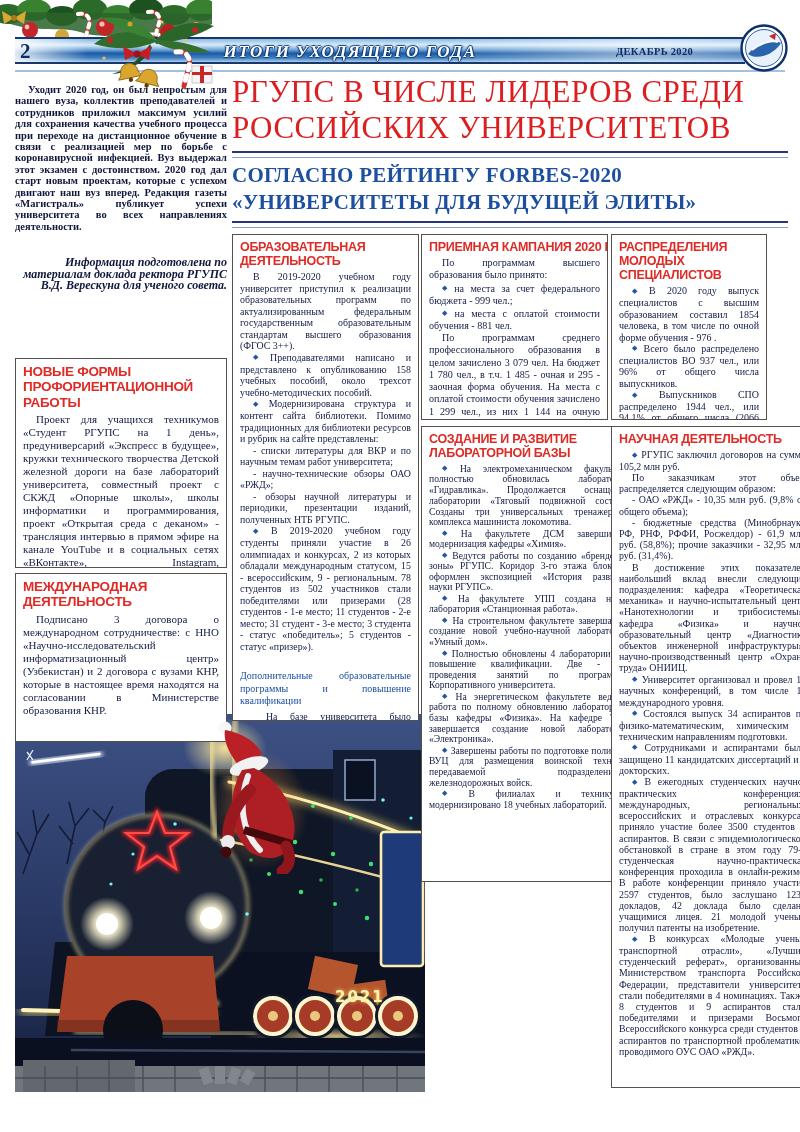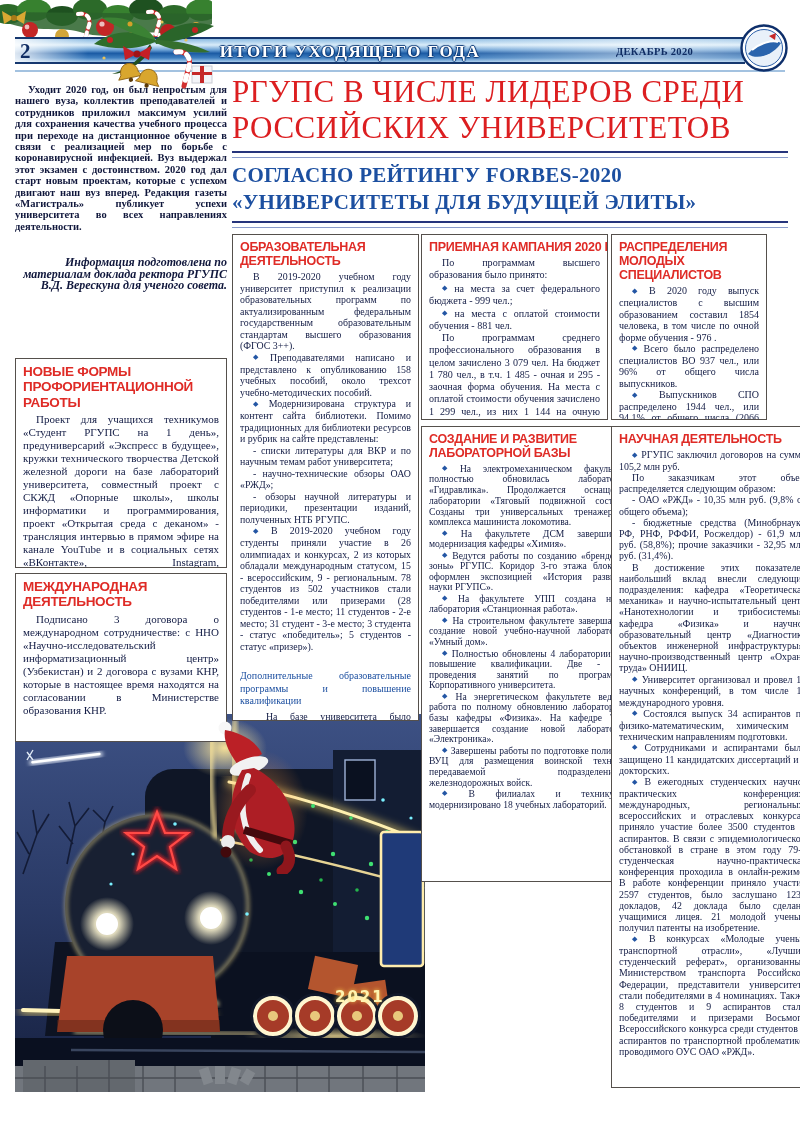--- a/index.html
+++ b/index.html
@@ -9,21 +9,21 @@
   .page{position:relative;width:800px;height:1132px;background:#fff;overflow:hidden;
         font-family:"Liberation Serif",serif;color:var(--ink);}
   
   .bar{position:absolute;left:15px;top:37px;width:730px;height:27px;
        border-top:2px solid #16386f;border-bottom:2px solid #16386f;box-sizing:border-box;
        background:linear-gradient(180deg,#8cbbe2 0%,#d9ecf9 26%,#6aa0d4 48%,#1a5aa4 62%,#3f7fc0 82%,#a9cdec 100%);}
   .bar-gloss{position:absolute;inset:0;background:linear-gradient(90deg,rgba(255,255,255,.85),rgba(255,255,255,0) 10%,rgba(255,255,255,0) 58%,rgba(255,255,255,.5) 86%,rgba(255,255,255,.25));}
   .pagenum{position:absolute;left:5px;top:0px;font-size:21px;font-weight:bold;color:#0f2c63;z-index:3;}
   .bar-title{position:absolute;left:0;right:60px;top:3px;text-align:center;font-size:17px;font-weight:bold;
              letter-spacing:1.5px;color:#ffffff;z-index:2;
-             text-shadow:0 1px 1px #0c3a78,0 -1px 1px #0c3a78,1px 0 1px #0c3a78,-1px 0 1px #0c3a78;}
+             text-shadow:0 1px 1px #0c3a78,0 -1px 1px #0c3a78,1px 0 1px #0c3a78,-1px 0 1px #0c3a78;font-style:italic;}
   .bar-date{position:absolute;right:52px;top:7px;font-size:10.5px;font-weight:bold;color:#0f2c63;z-index:2;letter-spacing:.3px;}
   .bar-underline{position:absolute;left:15px;width:770px;top:70px;height:2px;background:#a3c2e0;}
   .logo{position:absolute;left:740px;top:24px;z-index:4;}
   .deco-top{position:absolute;left:90px;top:10px;z-index:5;}
   
   .headline{position:absolute;left:232px;top:74px;width:556px;}
   .headline h1{margin:0;font-size:31px;line-height:36px;font-weight:normal;color:var(--hlRed);letter-spacing:.5px;}
   .dbl-rule{height:4px;border-top:2px solid #27357c;border-bottom:1px solid #8a9ccb;margin:5px 0 4px;}
   .subhead{font-size:21px;line-height:27px;font-weight:bold;color:var(--blue);letter-spacing:.3px;}
   

